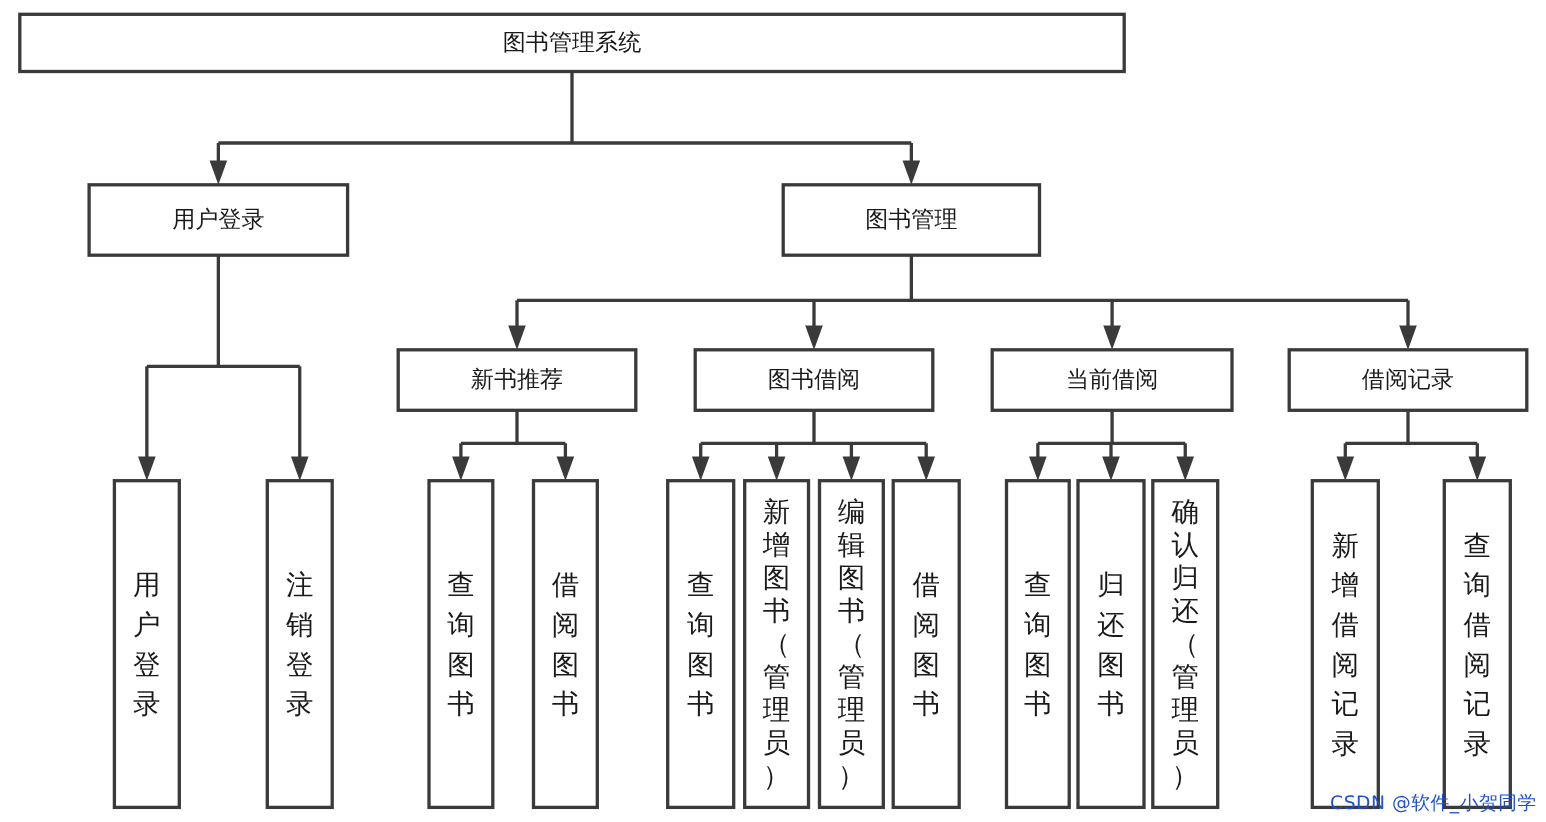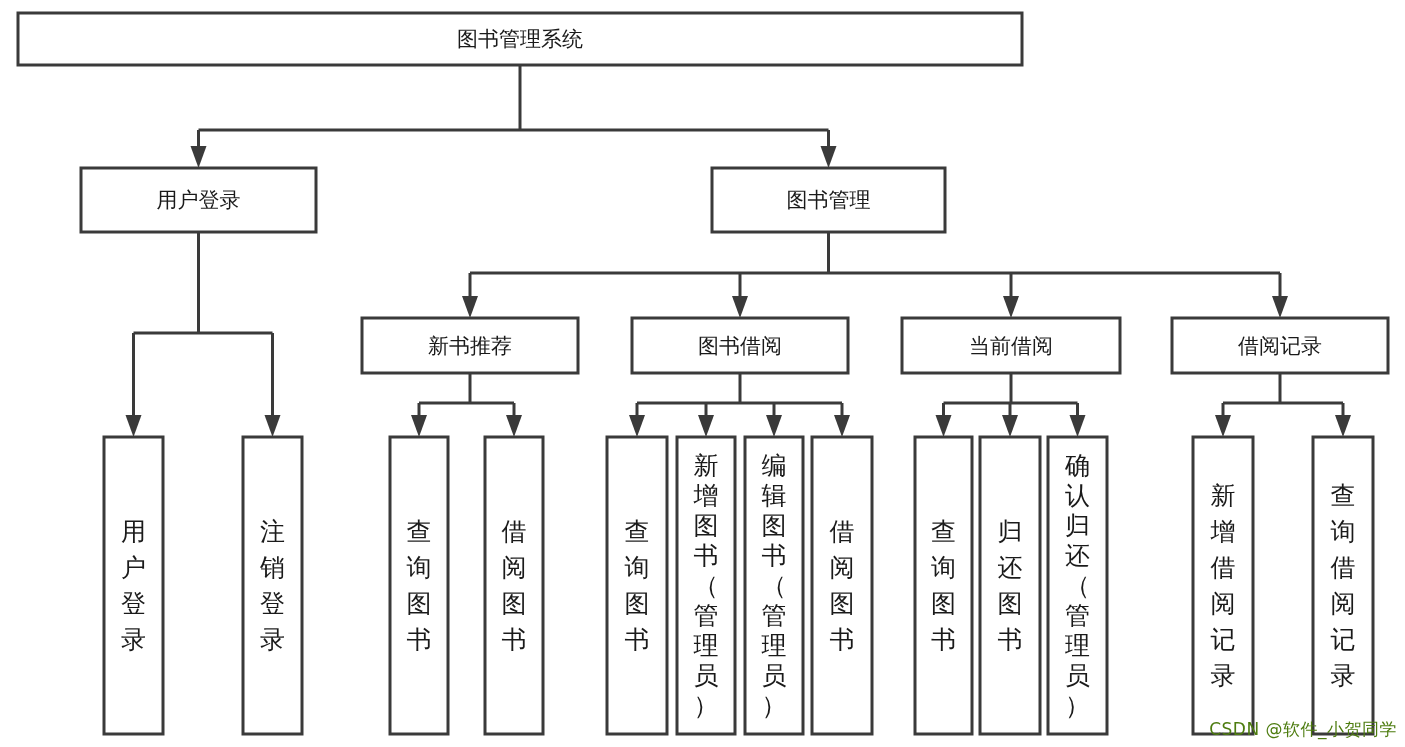--- a/index.html
+++ b/index.html
@@ -43,21 +43,21 @@
     fill: none;
   }
   .arrow-head {
     fill: #3a3a3a;
     stroke: none;
   }
   .watermark {
     position: absolute;
     right: 8px;
     bottom: 6px;
-    color: #4d7c0f;
+    color: #1d4ed8;
     font-size: 17px;
     font-family: "DejaVu Sans", "Liberation Sans", sans-serif;
     white-space: nowrap;
     letter-spacing: 0.5px;
     margin-left: 33px;
   }
 </style>
 </head>
 <body>
 

